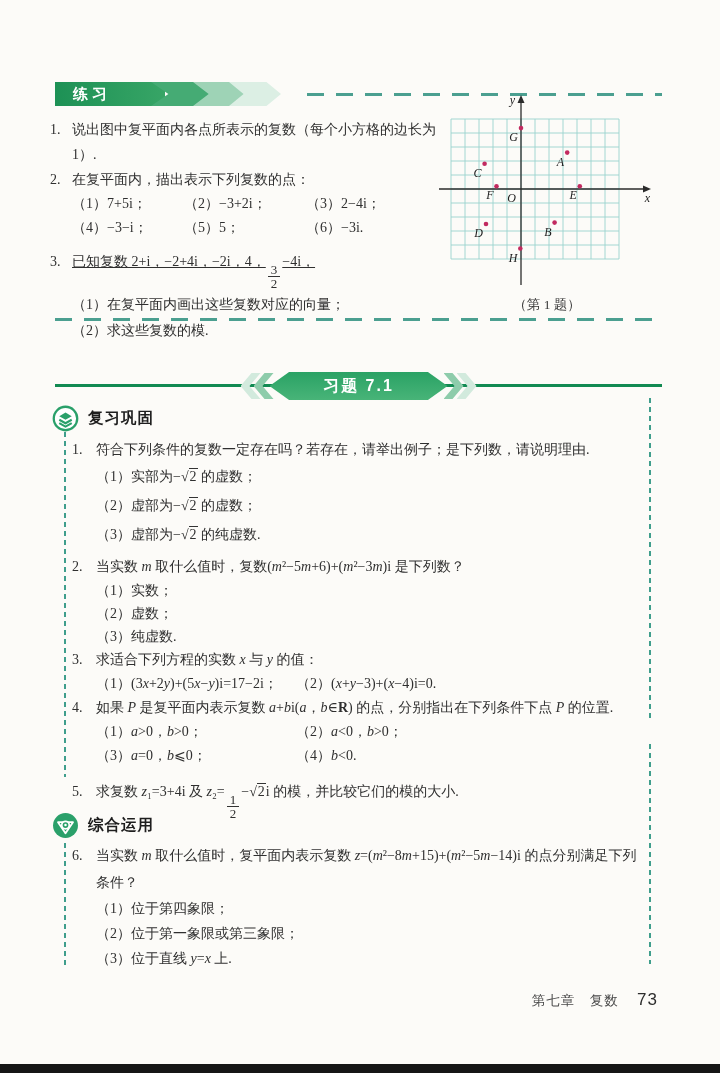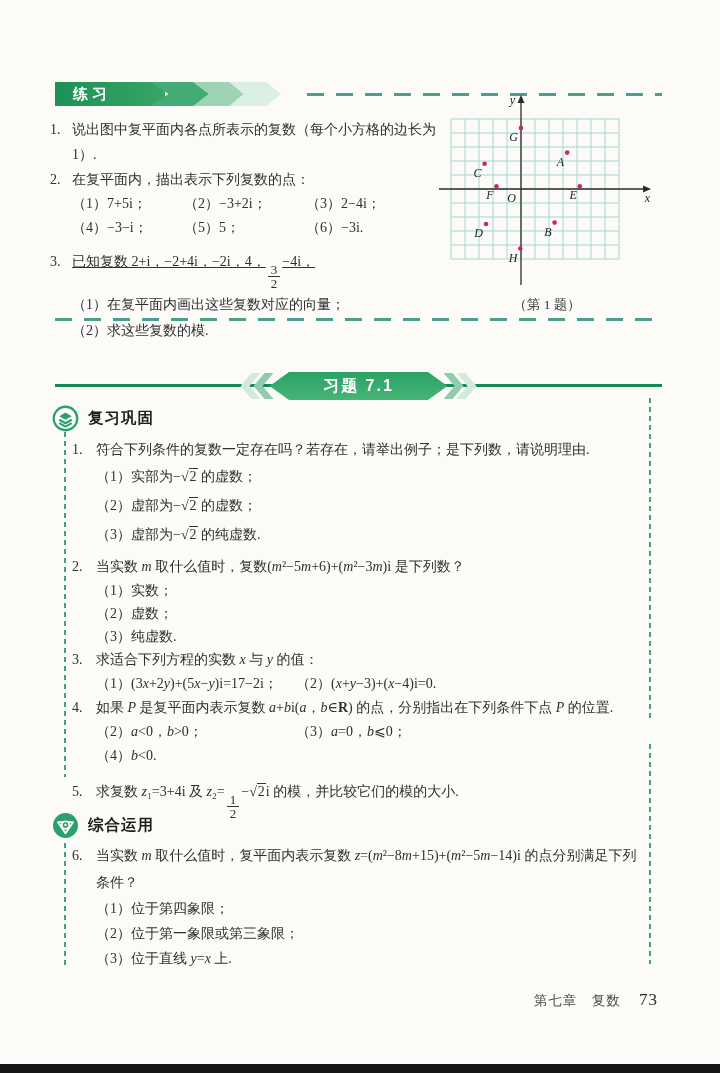--- a/index.html
+++ b/index.html
@@ -67,21 +67,21 @@
   .sub3{padding-left:24px;line-height:25px;}
   
   .frac{display:inline-flex;flex-direction:column;vertical-align:-0.6em;text-align:center;
         line-height:1.05;font-size:13px;margin:0 2px;}
   .frac .num{border-bottom:1px solid #333;padding:0 3px;}
   .frac .den{padding:0 3px;}
   .sqrt{white-space:nowrap;}
   .sqrt .rad{border-top:1px solid #333;padding:0 1px;}
   
   .footer{position:absolute;top:990px;right:62px;font-size:13.5px;color:#4a4a4a;letter-spacing:1px;}
-  .footer .pg{font-size:17px;color:#2d2d2d;margin-left:14px;font-family:Liberation Serif, serif;}
+  .footer .pg{font-size:17px;color:#2d2d2d;margin-left:14px;font-family:Liberation Sans, sans-serif;}
   .bottom-bar{position:absolute;left:0;right:0;bottom:0;height:9px;background:#161616;}
 </style>
 </head>
 <body>
 
 <div class="page">
 
   <div class="practice-banner">
     <div class="pb-label">练习</div>
     <span class="chev c1"></span>
@@ -239,20 +239,21 @@
     <div class="pair">
       <span>（1）(3<i>x</i>+2<i>y</i>)+(5<i>x</i>−<i>y</i>)i=17−2i；</span>
       <span>（2）(<i>x</i>+<i>y</i>−3)+(<i>x</i>−4)i=0.</span>
     </div>
 
     <div class="hw-q lh24">
       <span class="qnum">4.</span>
       <span class="qtext">如果 <i>P</i> 是复平面内表示复数 <i>a</i>+<i>b</i>i(<i>a</i>，<i>b</i>∈<b>R</b>) 的点，分别指出在下列条件下点 <i>P</i> 的位置.</span>
     </div>
     <div class="pair">
+      <span>（1）<i>a</i>&gt;0，<i>b</i>&gt;0；</span>
       <span>（2）<i>a</i>&lt;0，<i>b</i>&gt;0；</span>
       <span>（3）<i>a</i>=0，<i>b</i>⩽0；</span>
       <span>（4）<i>b</i>&lt;0.</span>
     </div>
 
     <div class="hw-q q5line">
       <span class="qnum" style="line-height:40px">5.</span>
       <span class="qtext">求复数 <i>z</i>₁=3+4i 及 <i>z</i>₂=<span class="frac">
             <span class="num">1</span>
             <span class="den">2</span>

